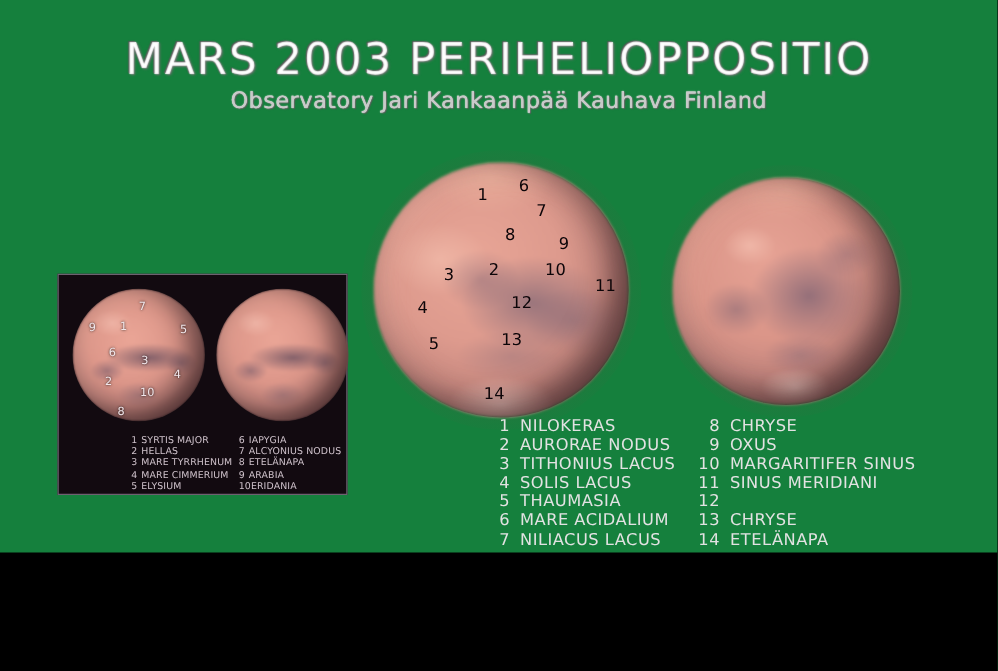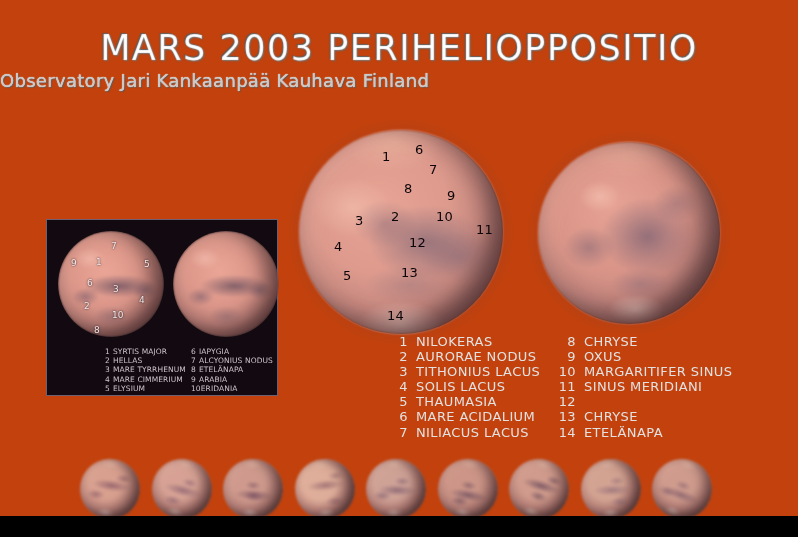--- a/index.html
+++ b/index.html
@@ -1,32 +1,32 @@
 <!DOCTYPE html>
 <html><head>
 <meta charset="utf-8">
 <style>
   html,body{margin:0;padding:0;background:#000;}
   body{width:798px;height:537px;overflow:hidden;font-family:"DejaVu Sans",sans-serif;}
-  #page{position:relative;width:798px;height:516px;background:#c2410c;overflow:hidden;}
+  #page{position:relative;width:798px;height:442px;background:#15803d;overflow:hidden;}
 
   
   #title{
     position:absolute;left:0;top:28px;width:798px;text-align:center;
     font-family:"DejaVu Sans",sans-serif;
     font-size:35px;letter-spacing:1.5px;font-weight:400;
     color:#efefef;
     text-shadow:0 0 1px #fff, 1px 1px 2px #6a6a6a, -1px -1px 1px #555;
     background:linear-gradient(180deg,#ffffff 0%,#cfcfcf 45%,#8a8a8a 60%,#e8e8e8 100%);
     -webkit-background-clip:text;background-clip:text;
     -webkit-text-fill-color:transparent;
     white-space:nowrap;
   }
   #subtitle{
-    position:absolute;left:0;top:70px;width:798px;text-align:left;
+    position:absolute;left:0;top:70px;width:798px;text-align:center;
     font-size:18px;letter-spacing:.3px;color:#c9c9c9;
     text-shadow:0 0 1px #fff,1px 1px 1px #555;
     white-space:nowrap;
   }
 
   
   .disk{position:absolute;border-radius:50%;}
   .disk .glow{position:absolute;inset:-10px;border-radius:50%;
     background:radial-gradient(circle at 50% 50%, rgba(210,150,140,.30) 48%, rgba(120,70,70,.10) 62%, rgba(0,0,0,0) 76%);
     pointer-events:none;}

